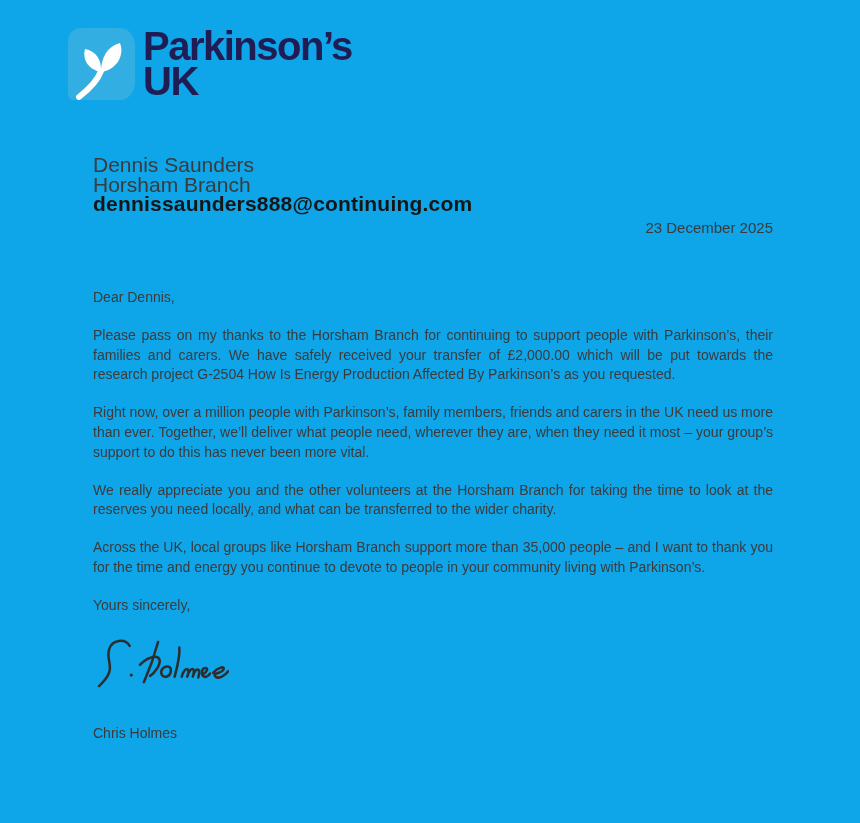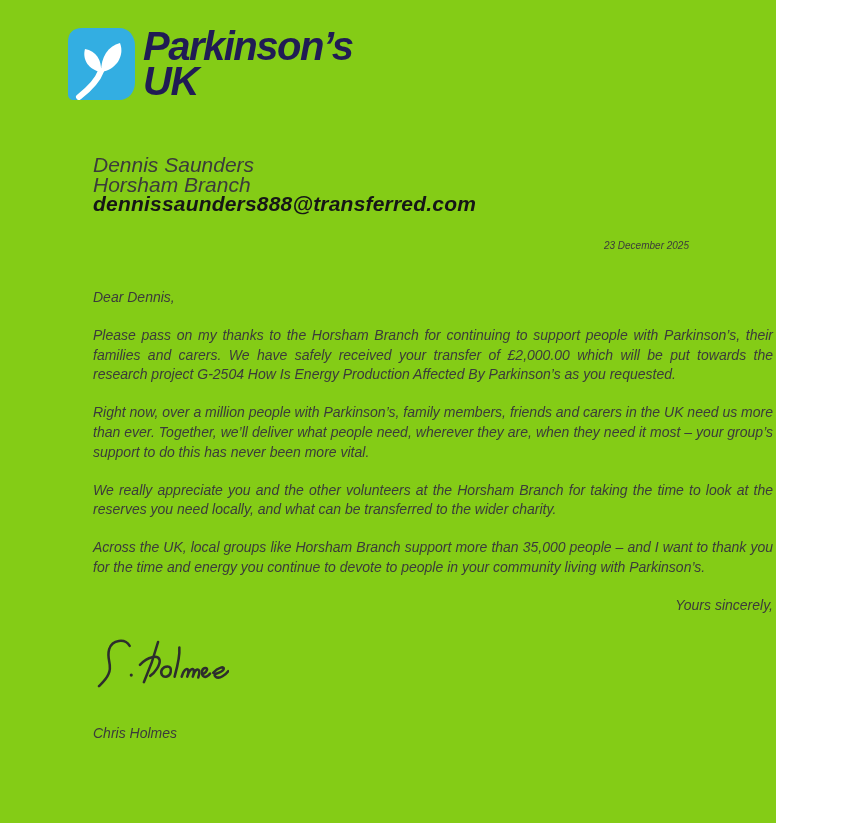--- a/index.html
+++ b/index.html
@@ -2,27 +2,26 @@
 <html><head>
 <meta charset="utf-8">
 <style>
   html, body {
     margin: 0;
     padding: 0;
     background: #ffffff;
   }
   .page {
     position: relative;
-    width: 776px;
+    width: 860px;
     height: 823px;
-    background: #84cc16;
+    background: #0ea5e9;
     font-family: "Liberation Sans", sans-serif;
     color: #3f3f3f;
     overflow: hidden;
-    font-style: italic;
   }
 
   
   .letterhead {
     position: absolute;
     top: 28px;
     left: 68px;
     display: flex;
     align-items: flex-start;
   }
@@ -53,23 +52,23 @@
   }
   .recipient .email {
     font-weight: 700;
     color: #161616;
     letter-spacing: 0.2px;
   }
 
   
   .date {
     position: absolute;
-    top: 240px;
+    top: 219px;
     right: 87px;
-    font-size: 10px;
+    font-size: 15px;
     color: #3b3b3b;
   }
 
   
   .letter-body {
     position: absolute;
     top: 288px;
     left: 93px;
     width: 680px;
     font-size: 14px;
@@ -79,21 +78,20 @@
   .letter-body p {
     margin: 0 0 18px 0;
     text-align: justify;
   }
   .letter-body p.salutation,
   .letter-body p.closing {
     text-align: left;
   }
   .letter-body p.closing {
     margin-bottom: 20px;
-    text-align: right;
   }
 
   
   .signature {
     margin: 6px 0 24px 2px;
   }
   .signature svg {
     width: 134px;
     height: 64px;
     display: block;
@@ -119,21 +117,21 @@
     </svg>
     <div class="wordmark">
       <span>Parkinson’s</span>
       <span>UK</span>
     </div>
   </header>
 
   <div class="recipient">
     <div>Dennis Saunders</div>
     <div>Horsham Branch</div>
-    <div class="email">dennissaunders888@transferred.com</div>
+    <div class="email">dennissaunders888@continuing.com</div>
   </div>
 
   <div class="date">23 December 2025</div>
 
   <div class="letter-body">
     <p class="salutation">Dear Dennis,</p>
     <p>Please pass on my thanks to the Horsham Branch for continuing to support people with Parkinson’s, their families and carers. We have safely received your transfer of £2,000.00 which will be put towards the research project G-2504 How Is Energy Production Affected By Parkinson’s as you requested.</p>
     <p>Right now, over a million people with Parkinson’s, family members, friends and carers in the UK need us more than ever. Together, we’ll deliver what people need, wherever they are, when they need it most – your group’s support to do this has never been more vital.</p>
     <p>We really appreciate you and the other volunteers at the Horsham Branch for taking the time to look at the reserves you need locally, and what can be transferred to the wider charity.</p>
     <p>Across the UK, local groups like Horsham Branch support more than 35,000 people – and I want to thank you for the time and energy you continue to devote to people in your community living with Parkinson’s.</p>

